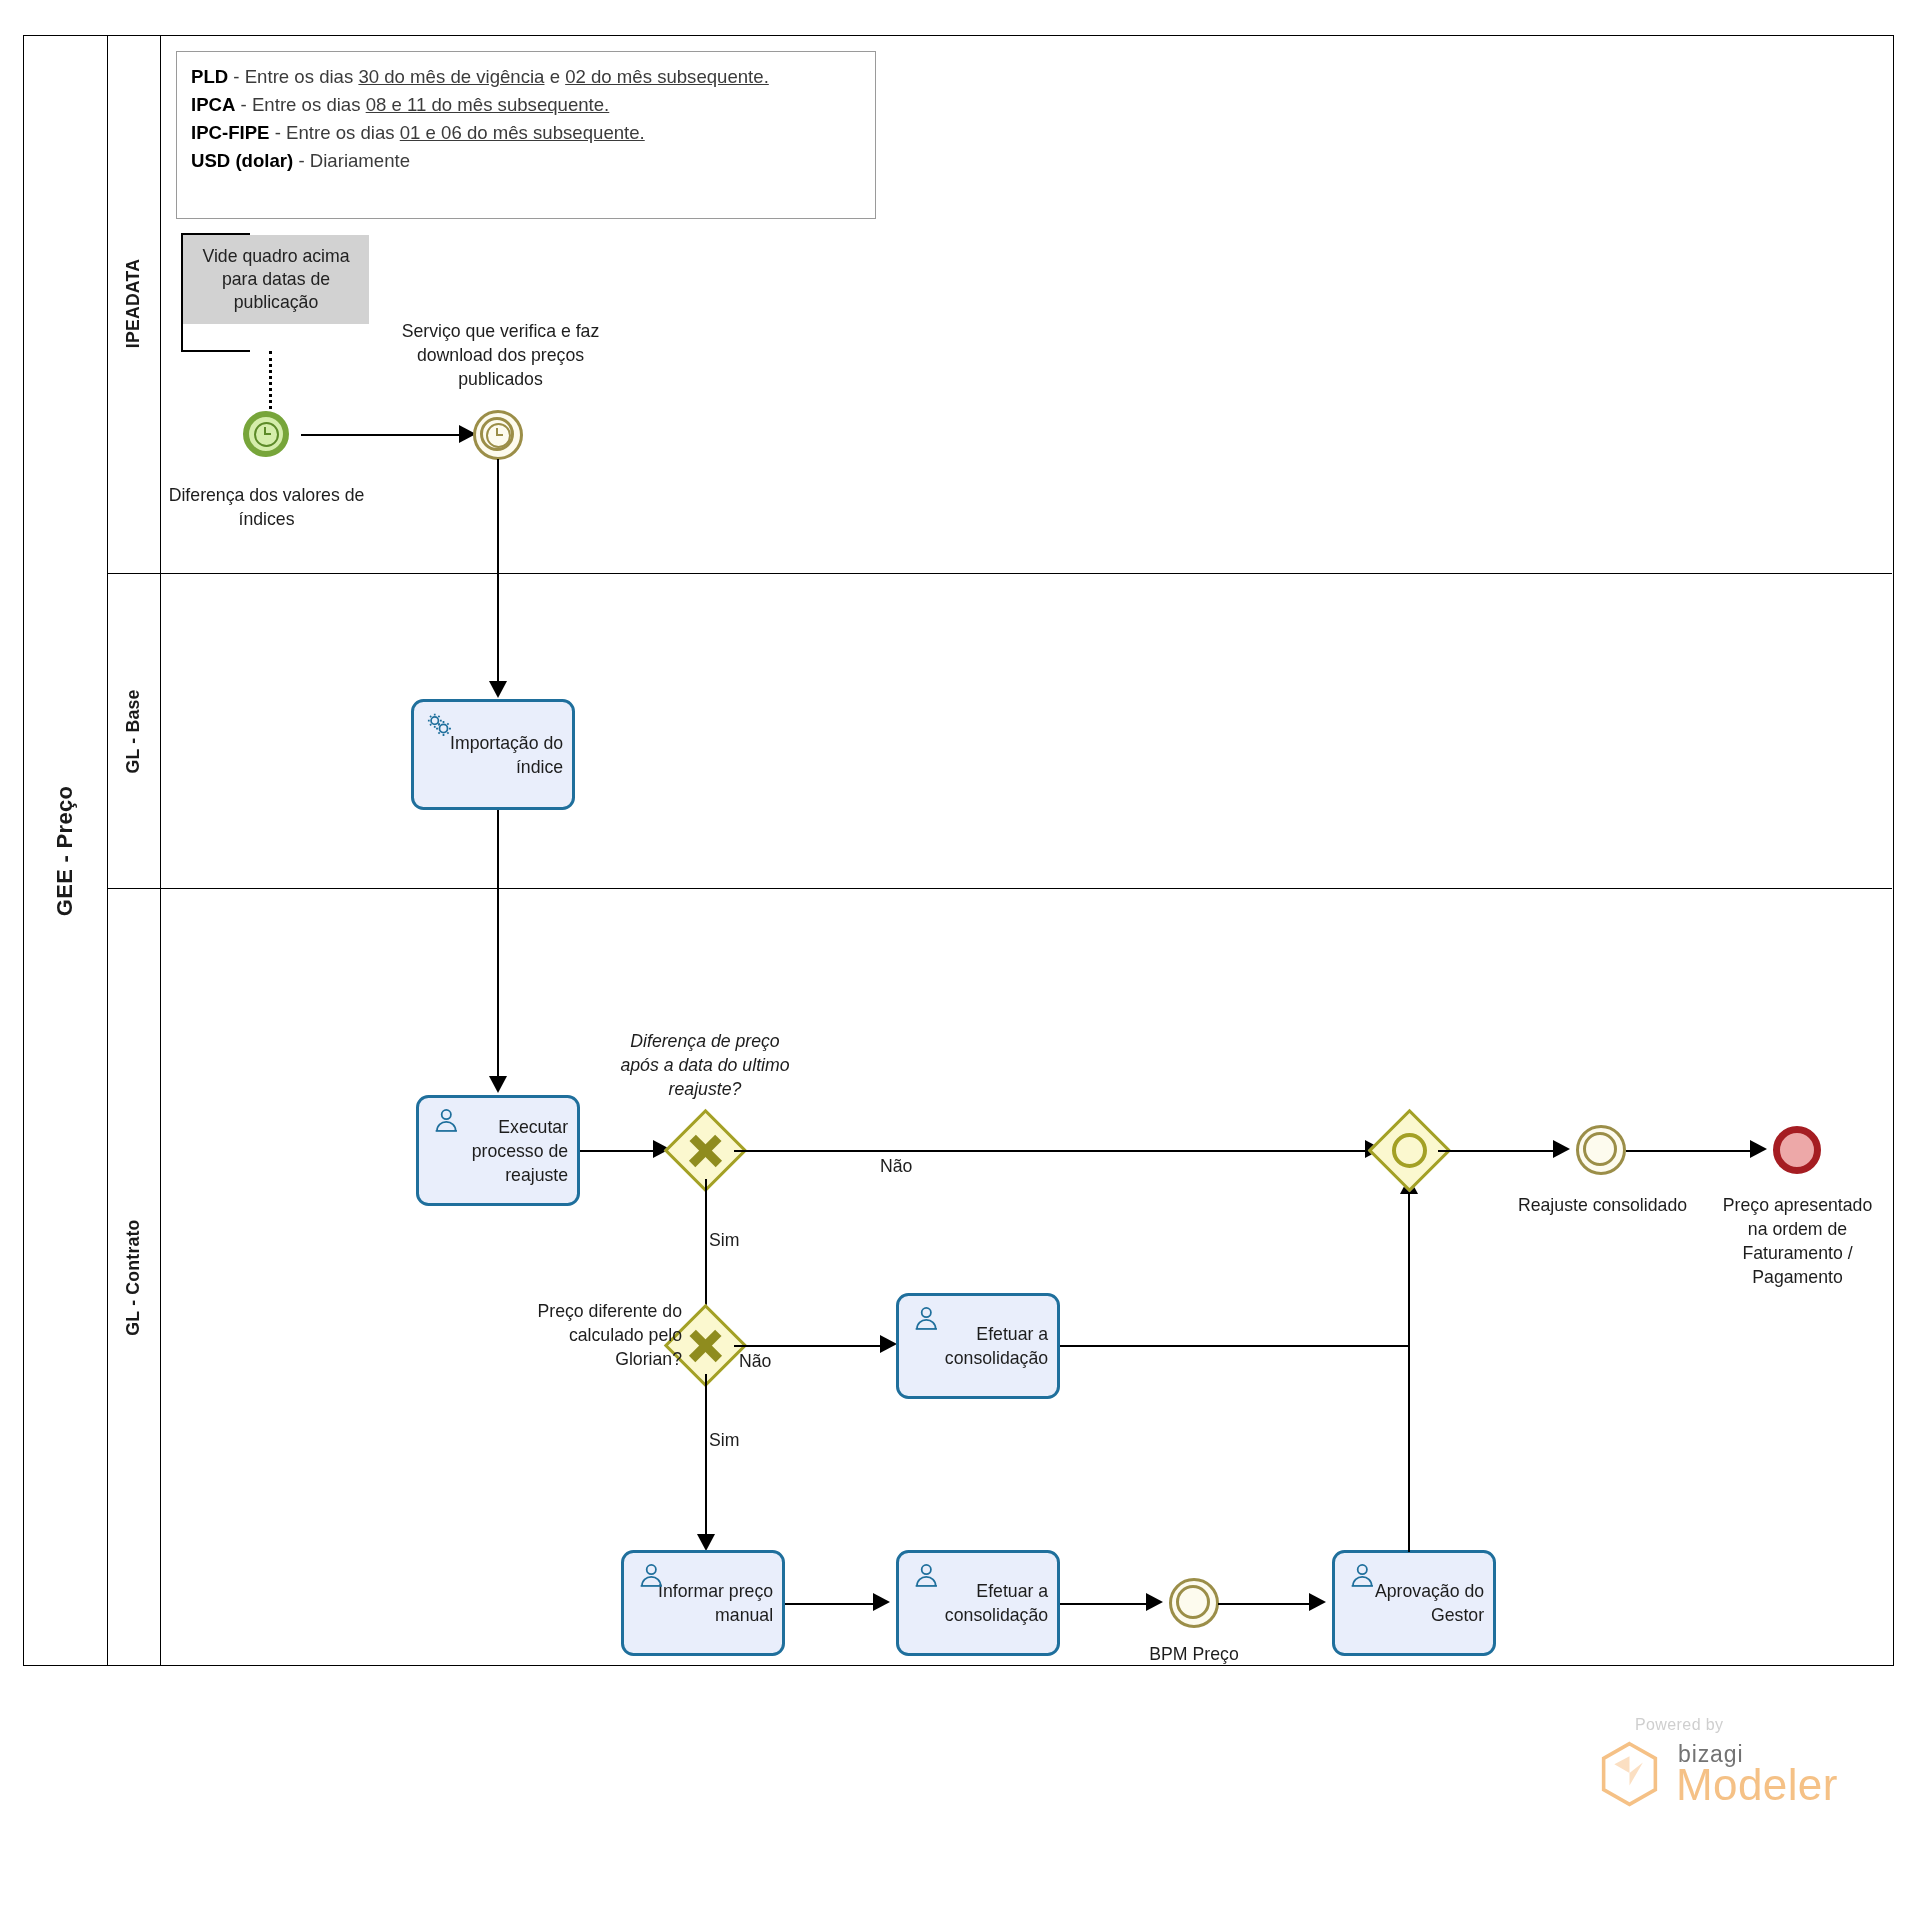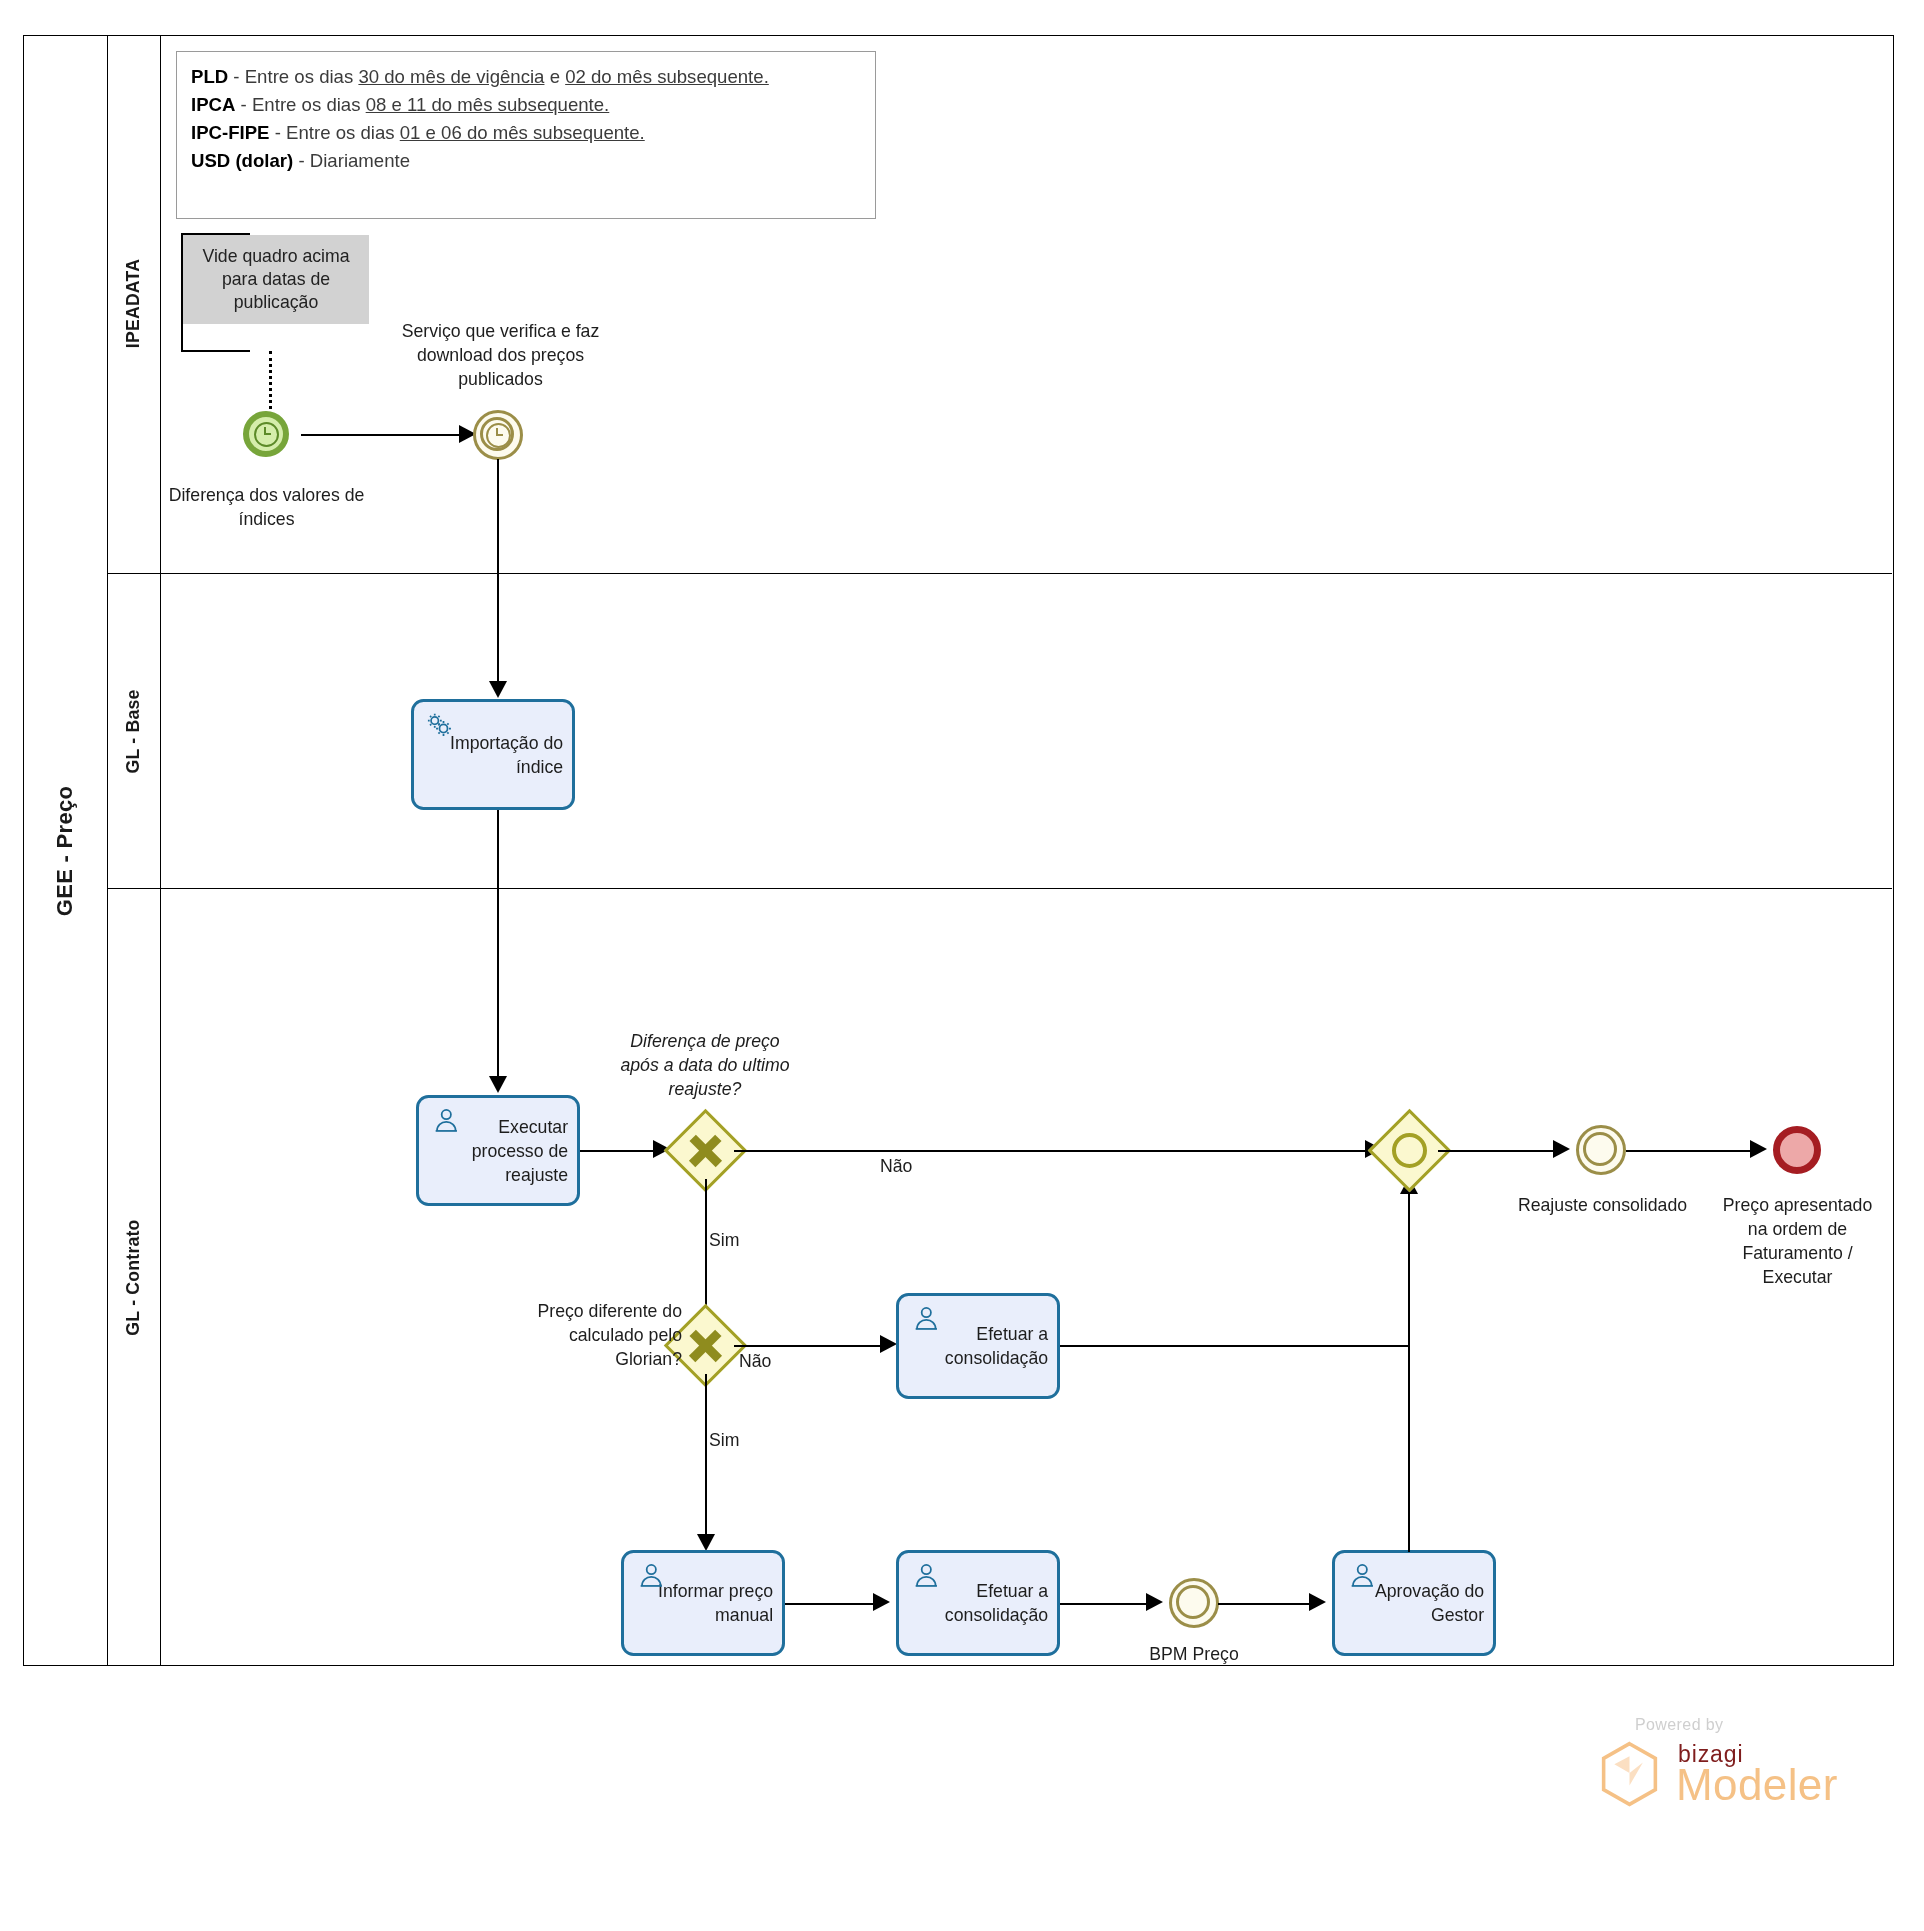--- a/index.html
+++ b/index.html
@@ -319,21 +319,21 @@
   }
   .bz-hex {
     position: absolute;
     left: 0; top: 25px;
     width: 59px; height: 66px;
   }
   .bz-name {
     position: absolute;
     left: 78px; top: 25px;
     font-size: 23px;
-    color: #7f1d1d;
+    color: #737373;
     letter-spacing: 0.9px;
   }
   .bz-modeler {
     position: absolute;
     left: 76px; top: 44px;
     font-size: 44px;
     color: #f5c186;
     letter-spacing: 0.4px;
   }
 </style>
@@ -522,21 +522,21 @@
 
   <div class="event ev-inter" style="left:1576px;top:1125px;">
     <div class="inner"></div>
   </div>
   <div class="lbl" style="left:1507px;top:1193px;width:191px;">Reajuste consolidado</div>
 
   <div class="hline" style="left:1626px;top:1150px;width:129px;"></div>
   <div class="arrow right" style="left:1750px;top:1140px;"></div>
 
   <div class="event ev-end" style="left:1773px;top:1126px;"></div>
-  <div class="lbl" style="left:1711px;top:1193px;width:173px;">Preço apresentado na ordem de Faturamento / Executar</div>
+  <div class="lbl" style="left:1711px;top:1193px;width:173px;">Preço apresentado na ordem de Faturamento / Pagamento</div>
 
   <div class="bizagi">
     <div class="bz-powered">Powered by</div>
     <span class="bz-hex">
       <svg viewBox="0 0 66 74" width="59" height="66" aria-hidden="true">
         <polygon points="33,3 62,19.5 62,54.5 33,71 4,54.5 4,19.5" fill="none" stroke="#f5c186" stroke-width="4"></polygon>
         <polygon points="16,26 33,36 33,17" fill="#fbdfc2"></polygon>
         <polygon points="33,36 48,24 33,50" fill="#fbdfc2"></polygon>
       </svg>
     </span>

